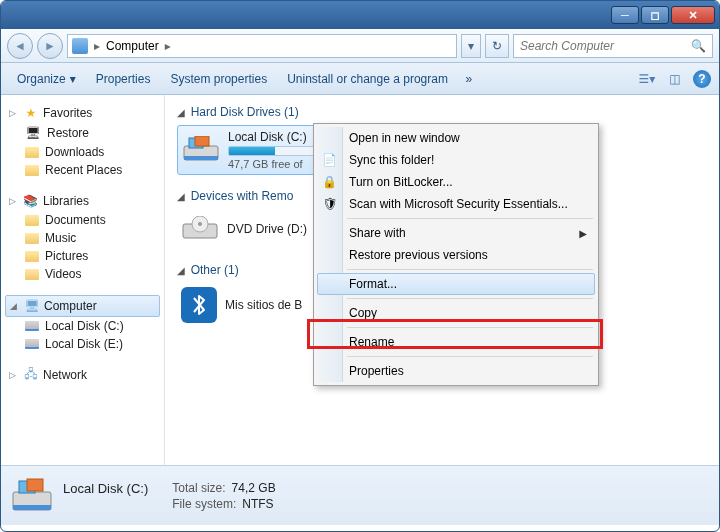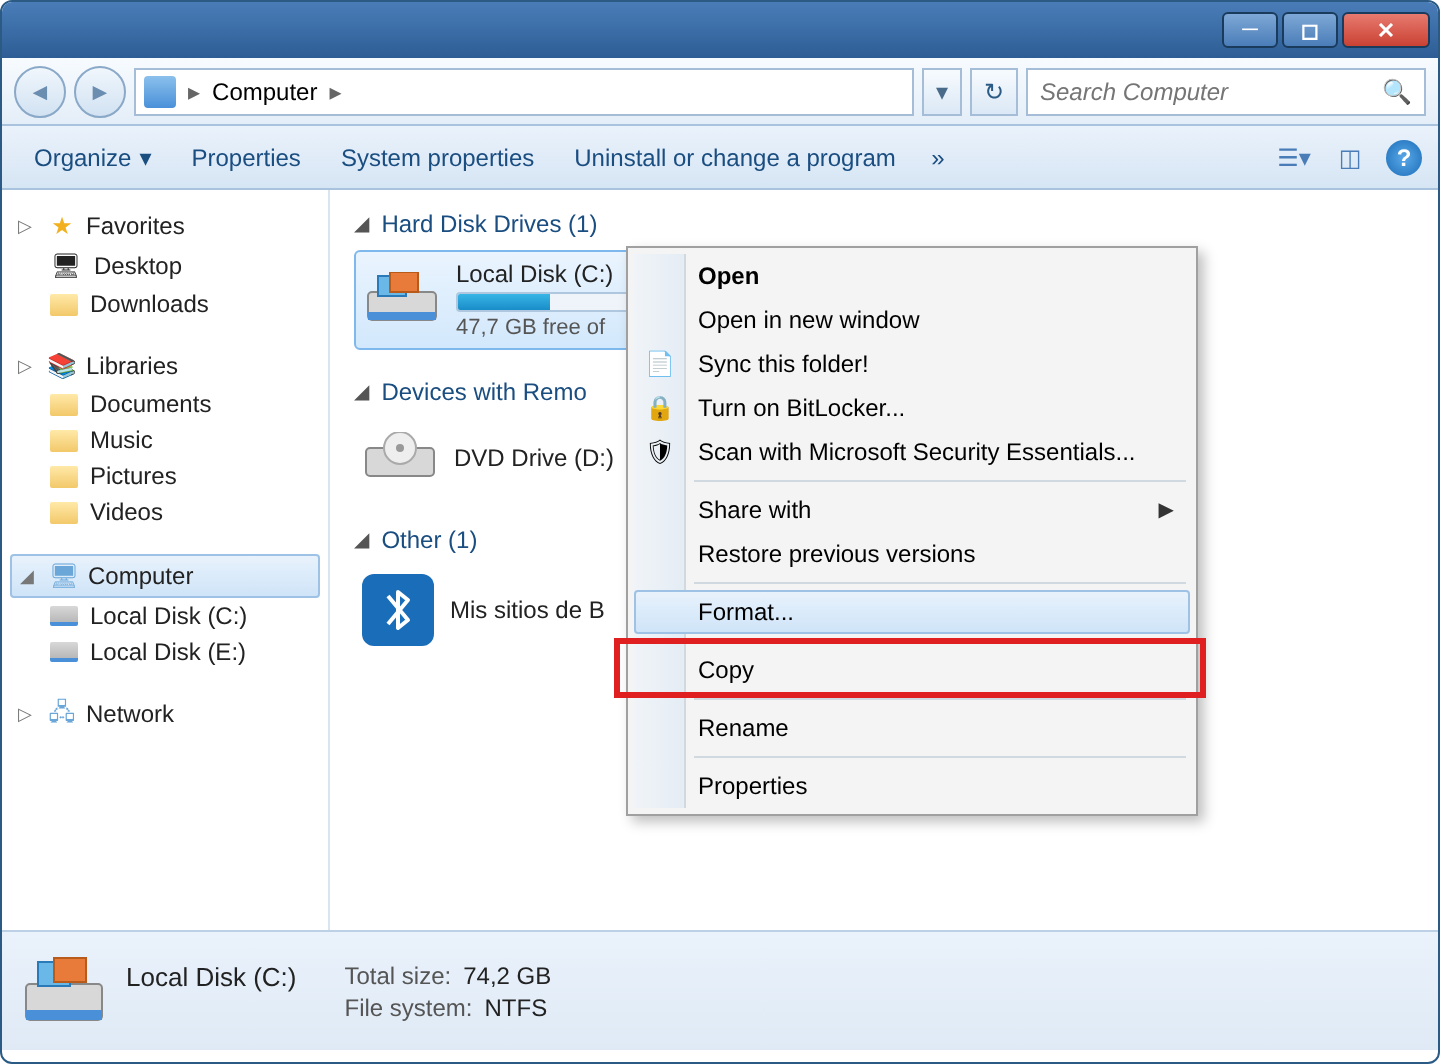--- a/index.html
+++ b/index.html
@@ -140,25 +140,29 @@
 
     <div class="sidebar">
       <div class="tree-group">
         <div class="tree-hdr">
           <span class="exp">▷</span>
           <span class="ico star">★</span>
           <span class="lbl">Favorites</span>
         </div>
         <div class="tree-item">
             <span class="ico">🖥</span>
-            <span>Desktop</span>
+            <span>Restore</span>
           </div>
         <div class="tree-item">
             <span class="ico folder"></span>
             <span>Downloads</span>
+          </div>
+        <div class="tree-item">
+            <span class="ico folder"></span>
+            <span>Recent Places</span>
           </div>
       </div>
 
       <div class="tree-group">
         <div class="tree-hdr">
           <span class="exp">▷</span>
           <span class="ico lib">📚</span>
           <span class="lbl">Libraries</span>
         </div>
         <div class="tree-item">
@@ -273,23 +277,20 @@
             </div>
         </div>
       </div>
 
     </div>
   </div>
 
   <div class="ctxmenu">
     <div class="ctx-strip"></div>
     <div class="ctx-items">
-      <div class="ctx-item bold">
-          <span>Open</span>
-        </div>
       <div class="ctx-item">
           <span>Open in new window</span>
         </div>
       <div class="ctx-item">
           <span class="ci">📄</span>
           <span>Sync this folder!</span>
         </div>
       <div class="ctx-item">
           <span class="ci">🔒</span>
           <span>Turn on BitLocker...</span>

